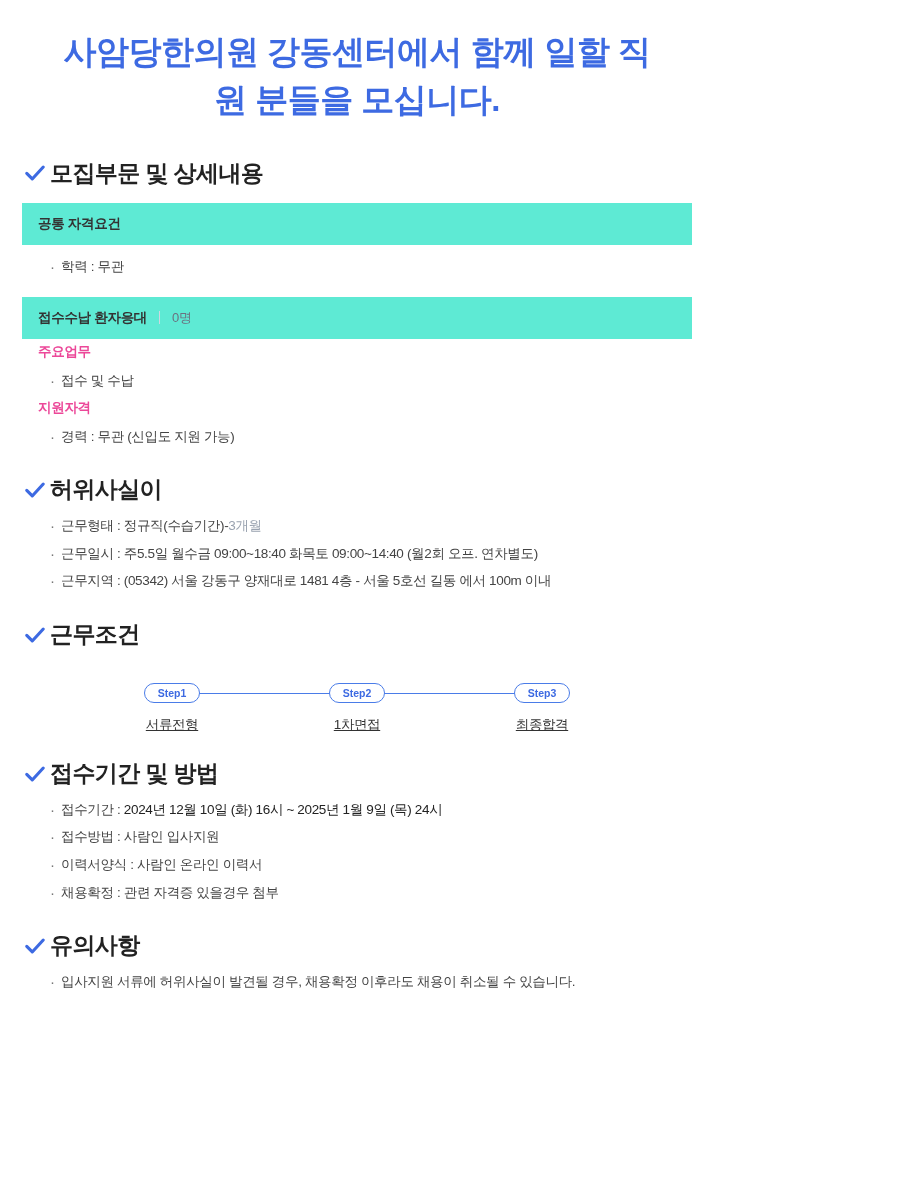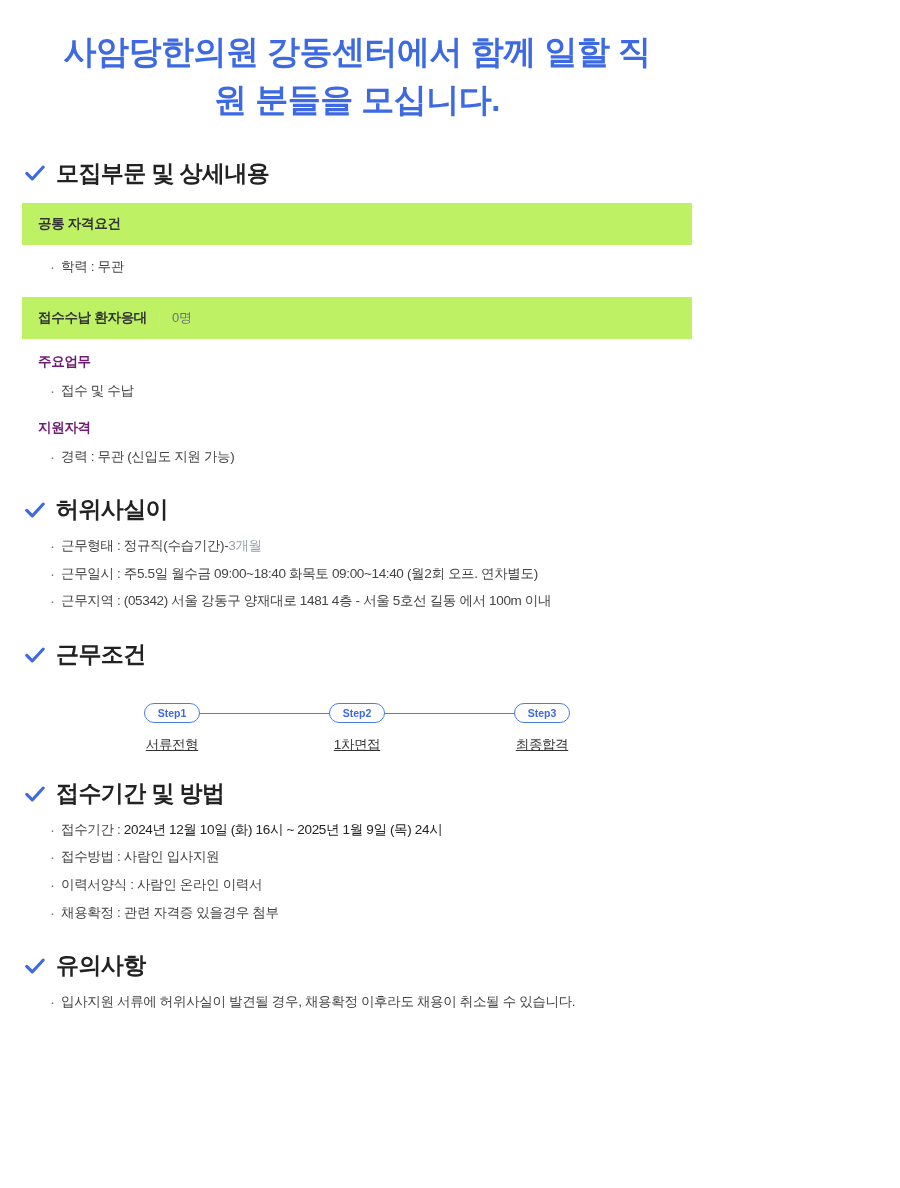--- a/index.html
+++ b/index.html
@@ -35,40 +35,40 @@
     margin: 0;
   }
 
   
   .section {
     margin-top: 26px;
   }
   .section-head {
     display: flex;
     align-items: center;
-    gap: 10px;
+    gap: 4px;
     padding-left: 2px;
   }
   .check-icon {
     width: 22px;
     height: 22px;
     flex: 0 0 22px;
     display: block;
   }
   .section-title {
     font-size: 23px;
     font-weight: 600;
     color: #222222;
     letter-spacing: -0.6px;
     line-height: 1.2;
   }
 
   
   .gray-bar {
-    background: #bef264;
+    background: #5eead4;
     margin-top: 16px;
     padding: 12px 16px;
     display: flex;
     align-items: center;
     gap: 12px;
   }
   .gray-bar .bar-title {
     font-size: 13.5px;
     font-weight: bold;
     color: #333333;
@@ -83,22 +83,22 @@
   .gray-bar .bar-count {
     font-size: 13px;
     color: #6b7280;
     letter-spacing: -0.3px;
   }
 
   
   .sub-title {
     font-size: 13.5px;
     font-weight: bold;
-    color: #701a75;
-    margin: 14px 0 4px 16px;
+    color: #ec4899;
+    margin: 4px 0 4px 16px;
     letter-spacing: -0.3px;
   }
   ul.bullets {
     list-style: none;
     margin: 8px 0 0 0;
     padding: 0 0 0 16px;
   }
   ul.bullets.tight { margin-top: 6px; }
   ul.bullets li {
     font-size: 13.5px;

